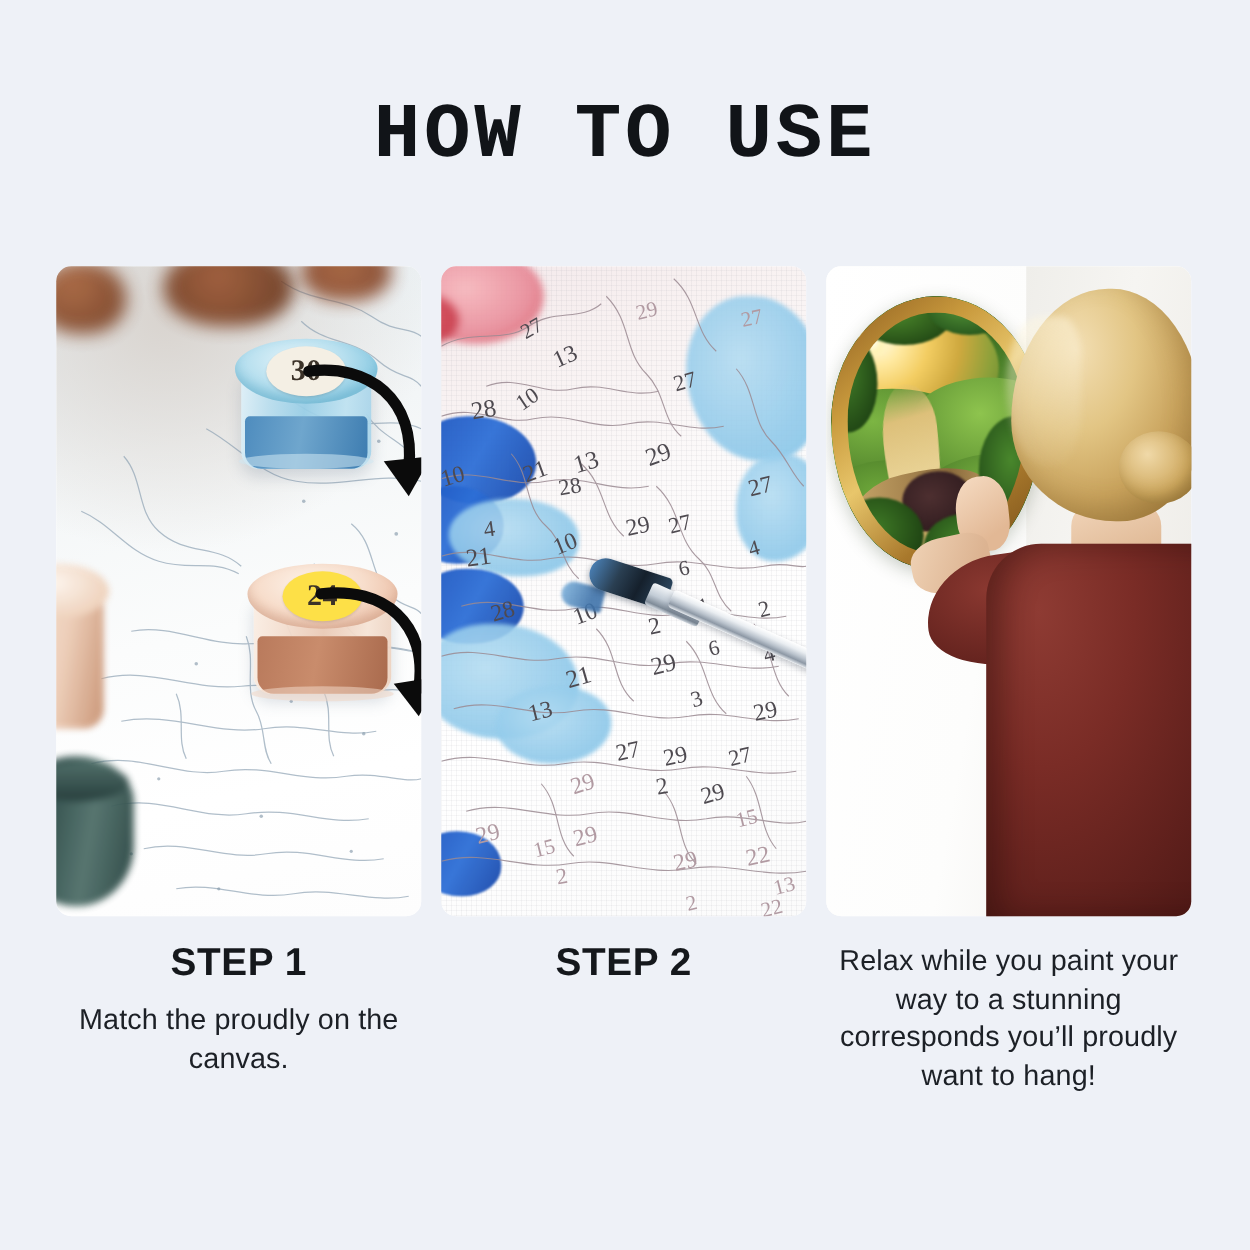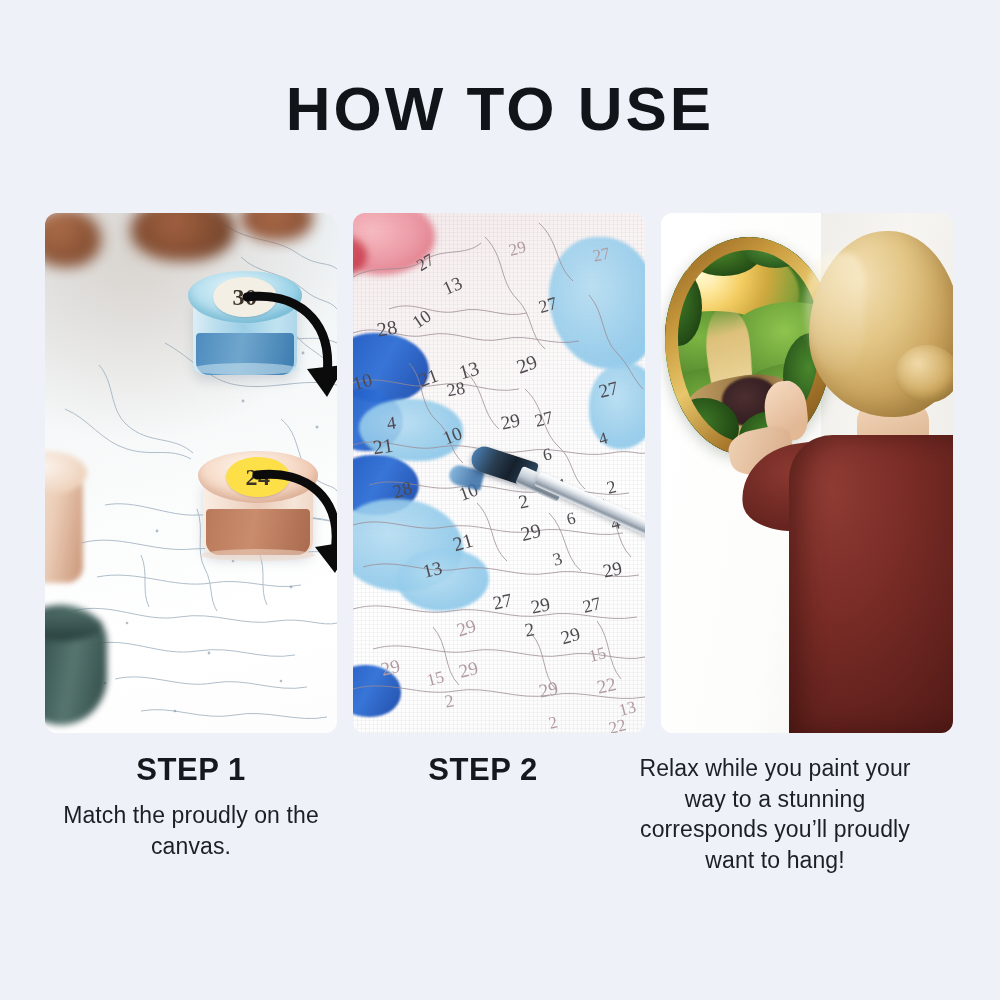--- a/index.html
+++ b/index.html
@@ -20,20 +20,21 @@
     position: absolute;
     top: 78px;
     left: 0;
     width: 1000px;
     text-align: center;
     font-size: 62px;
     font-weight: 700;
     letter-spacing: 3px;
     color: #111418;
     line-height: 1;
+    font-family: Liberation Mono, monospace;
   }
 
   
   .panels {
     position: absolute;
     top: 213px;
     left: 45px;
     width: 910px;
     height: 520px;
     display: flex;
@@ -438,20 +439,21 @@
     background: linear-gradient(150deg, #f6dcc3, #e2b895 76%);
     transform: rotate(-6deg);
   }
 
   
   .captions {
     position: absolute;
     top: 753px; left: 45px;
     width: 910px;
     display: flex;
+    gap: 16px;
   }
   .caption {
     flex: 0 0 292px;
     width: 292px;
     text-align: center;
   }
   .step-label {
     font-size: 31px;
     font-weight: 700;
     color: #15181c;

